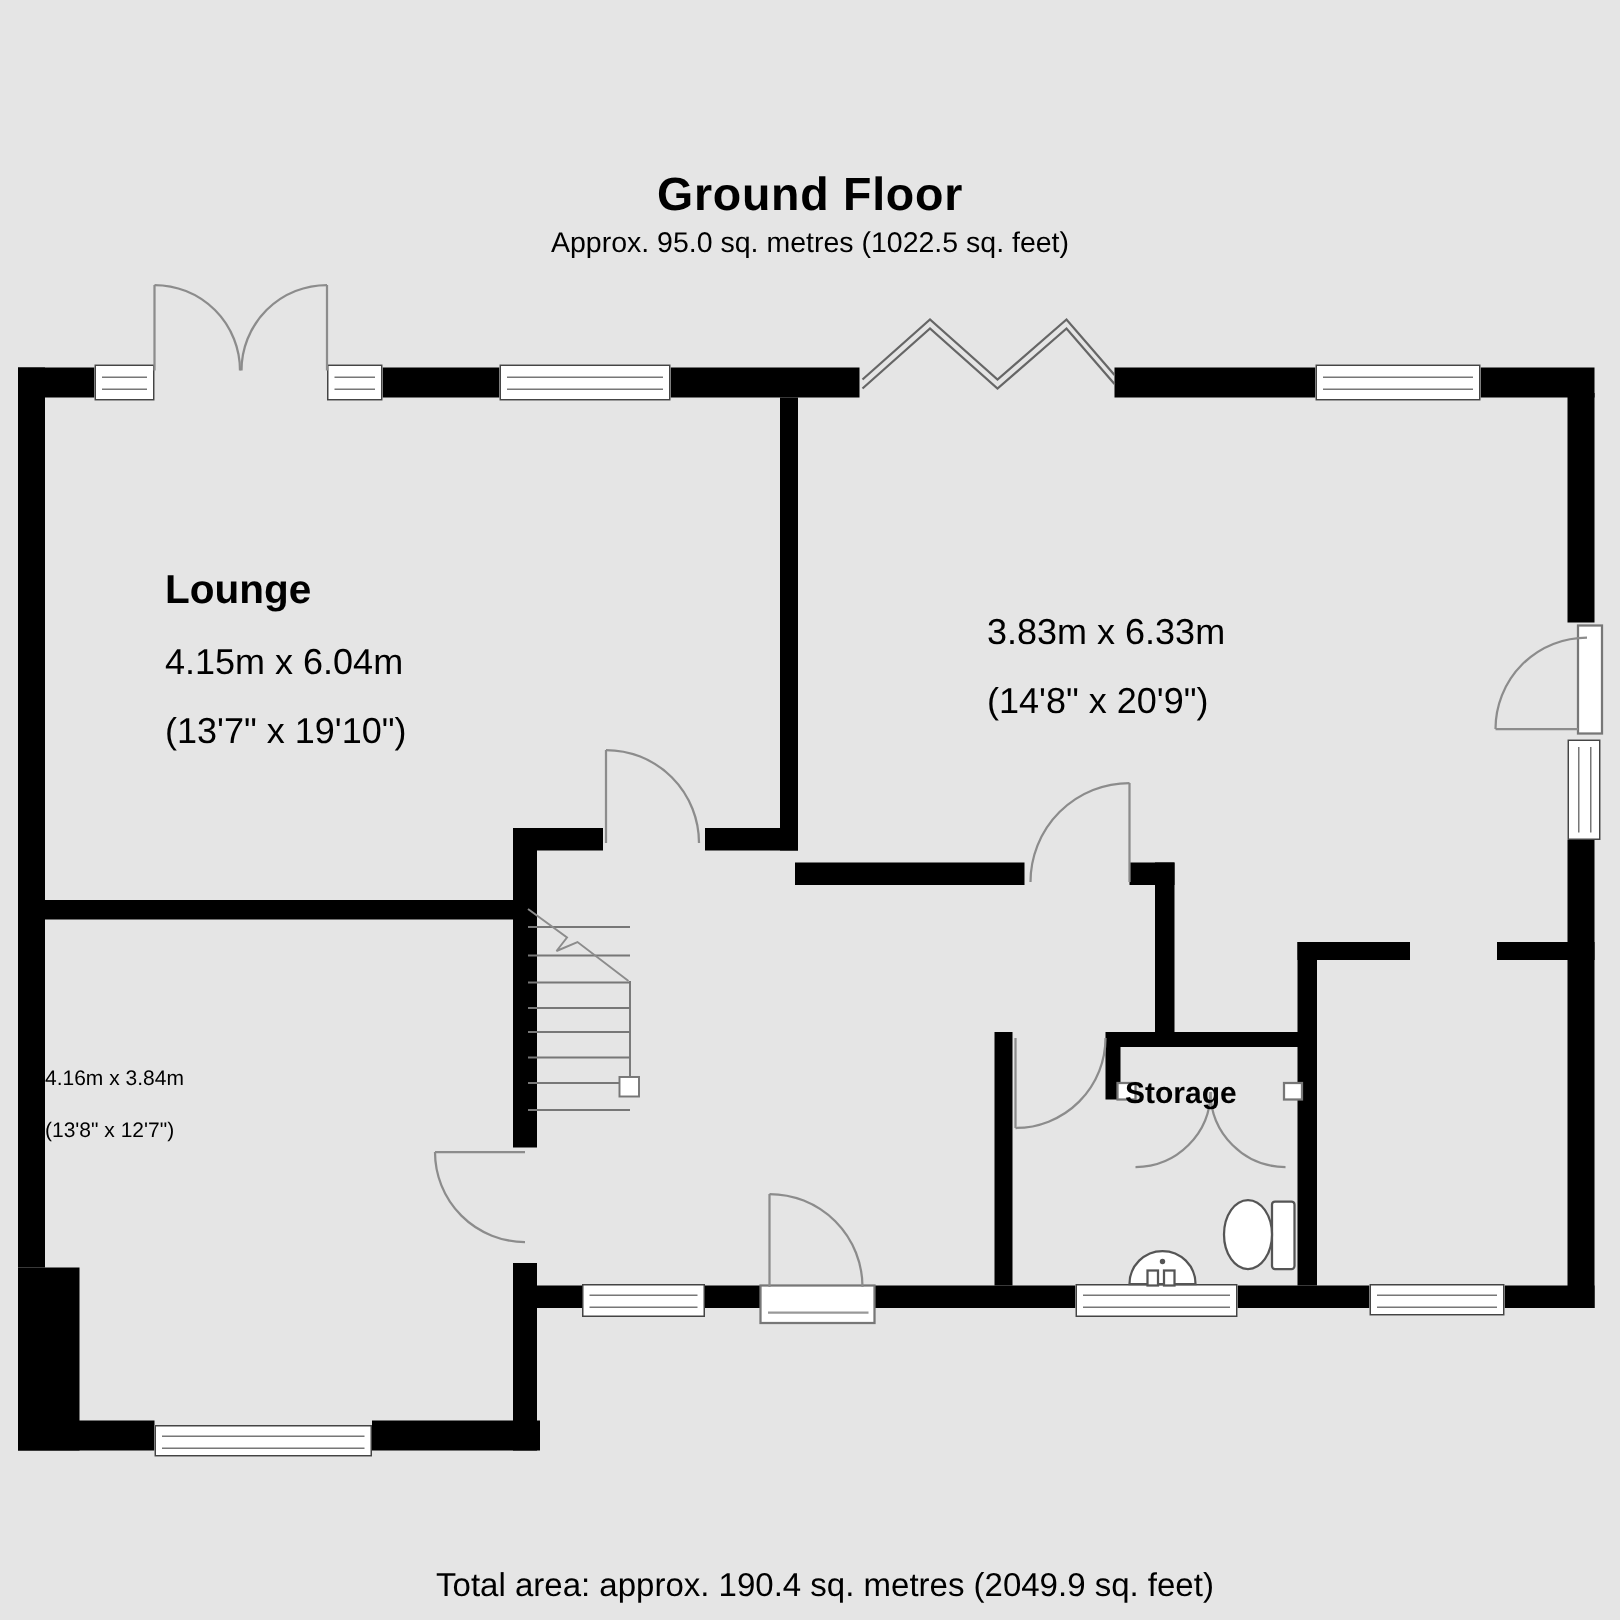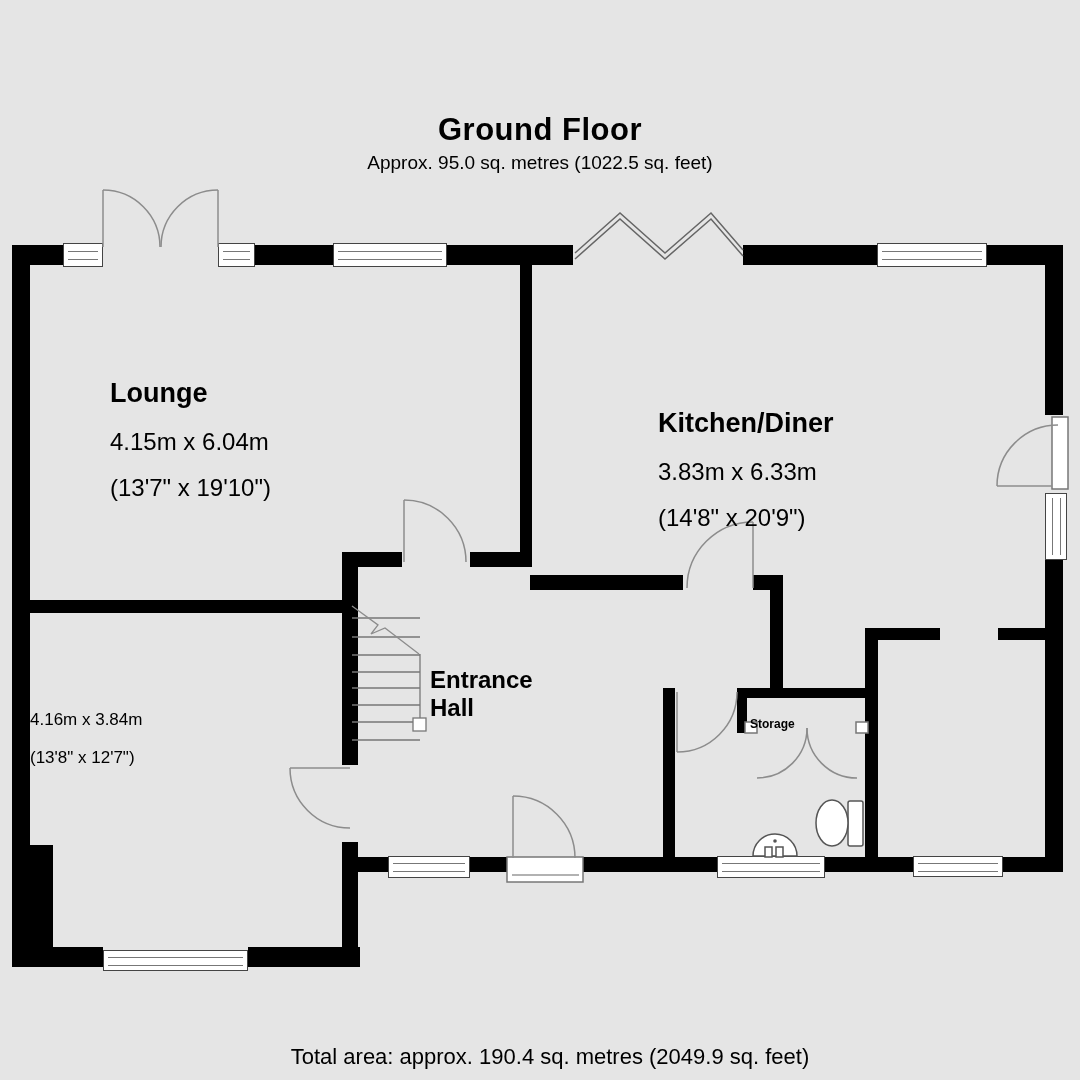--- a/index.html
+++ b/index.html
@@ -15,22 +15,22 @@
   .window::before{content:"";position:absolute;left:4px;right:4px;top:50%;height:7px;margin-top:-4px;
         border-top:1.5px solid #777;border-bottom:1.5px solid #777;}
   .window.v::before{left:50%;top:4px;bottom:4px;width:7px;height:auto;margin:0 0 0 -4px;
         border-top:none;border-bottom:none;border-left:1.5px solid #777;border-right:1.5px solid #777;}
   svg.symbols{position:absolute;left:0;top:0;pointer-events:none;}
   .room-label{position:absolute;white-space:pre-line;line-height:1.15;}
   .room-name{font-weight:bold;}
   .lg .room-name{font-size:27px;}
   .lg .room-dims{font-size:24px;}
   .md .room-name{font-size:24px;}
-  .md .room-dims{font-size:17px;}
-  .sm .room-name{font-size:12px;}
+  .md .room-dims{font-size:14px;}
+  .sm .room-name{font-size:20px;}
   .sm .room-dims{font-size:12.5px;}
 </style>
 </head>
 <body>
 
 <div class="page">
 
   <div class="title-block">
     <div class="title">Ground Floor</div>
     <div class="subtitle">Approx. 95.0 sq. metres (1022.5 sq. feet)</div>
@@ -166,34 +166,29 @@
       </g>
     </svg>
 
     <div class="room-label lg" style="left:110px;top:360px;width:300px">
       <div class="room-name">Lounge</div>
       <div class="room-dims">4.15m x 6.04m</div>
       <div class="room-dims">(13'7" x 19'10")</div>
     </div>
 
     <div class="room-label lg" style="left:658px;top:390px;width:300px">
-      <div class="room-name">Kitchen/Diner</div>
       <div class="room-dims">3.83m x 6.33m</div>
       <div class="room-dims">(14'8" x 20'9")</div>
     </div>
 
     <div class="room-label md" style="left:30px;top:692px;width:296px">
       <div class="room-dims">4.16m x 3.84m</div>
       <div class="room-dims">(13'8" x 12'7")</div>
     </div>
 
-    <div class="room-label md" style="left:430px;top:648px;width:200px">
-      <div class="room-name">Entrance
-Hall</div>
-    </div>
 
     <div class="room-label sm" style="left:750px;top:700px;width:100px">
       <div class="room-name">Storage</div>
     </div>
 
 
 
   </div>
 
   <div class="footer">Total area: approx. 190.4 sq. metres (2049.9 sq. feet)</div>

